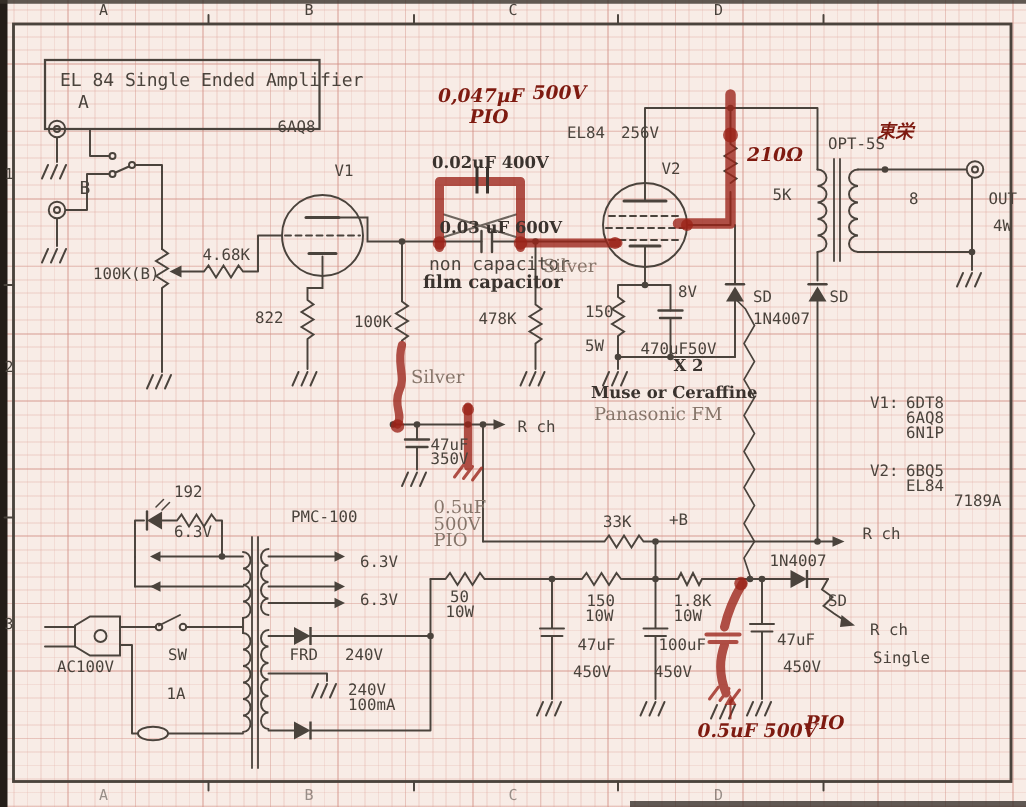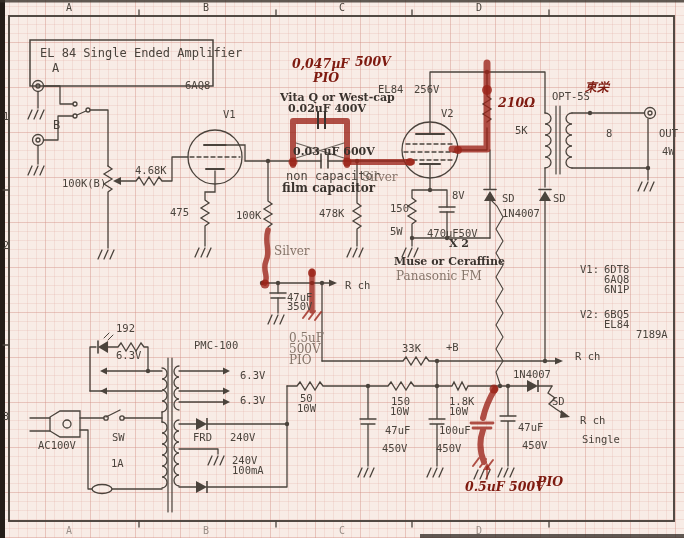--- a/index.html
+++ b/index.html
@@ -225,27 +225,26 @@
 <div class="lb frm" style="left:3px;top:411px">3</div>
 
 <div class="lb md" style="left:40px;top:46px">EL 84 Single Ended Amplifier</div>
 
 <div class="lb md" style="left:52px;top:61px">A</div>
 <div class="lb md" style="left:53px;top:118px">B</div>
 <div class="lb" style="left:62px;top:177px">100K(B)</div>
 <div class="lb" style="left:135px;top:164px">4.68K</div>
 <div class="lb" style="left:185px;top:79px">6AQ8</div>
 <div class="lb" style="left:223px;top:108px">V1</div>
-<div class="lb" style="left:170px;top:206px">475</div>
+<div class="lb" style="left:170px;top:206px">822</div>
 <div class="lb" style="left:236px;top:209px">100K</div>
 
 <div class="hr lb" style="left:292px;top:56px">0,047µF</div>
 <div class="hr lb" style="left:355px;top:54px">500V</div>
 <div class="hr lb" style="left:313px;top:70px">PIO</div>
-<div class="bs lb" style="left:280px;top:91px">Vita Q or West-cap</div>
 <div class="bs lb" style="left:288px;top:102px">0.02uF 400V</div>
 <div class="bs lb" style="left:293px;top:145px">0.03 uF 600V</div>
 <div class="lb md" style="left:286px;top:169px">non capacitor</div>
 <div class="bs lb" style="left:282px;top:181px;font-size:12px">film capacitor</div>
 <div class="hg lb" style="left:362px;top:170px">Silver</div>
 <div class="hg lb" style="left:274px;top:244px">Silver</div>
 
 <div class="lb" style="left:378px;top:83px">EL84</div>
 <div class="lb" style="left:414px;top:83px">256V</div>
 <div class="lb" style="left:441px;top:107px">V2</div>

